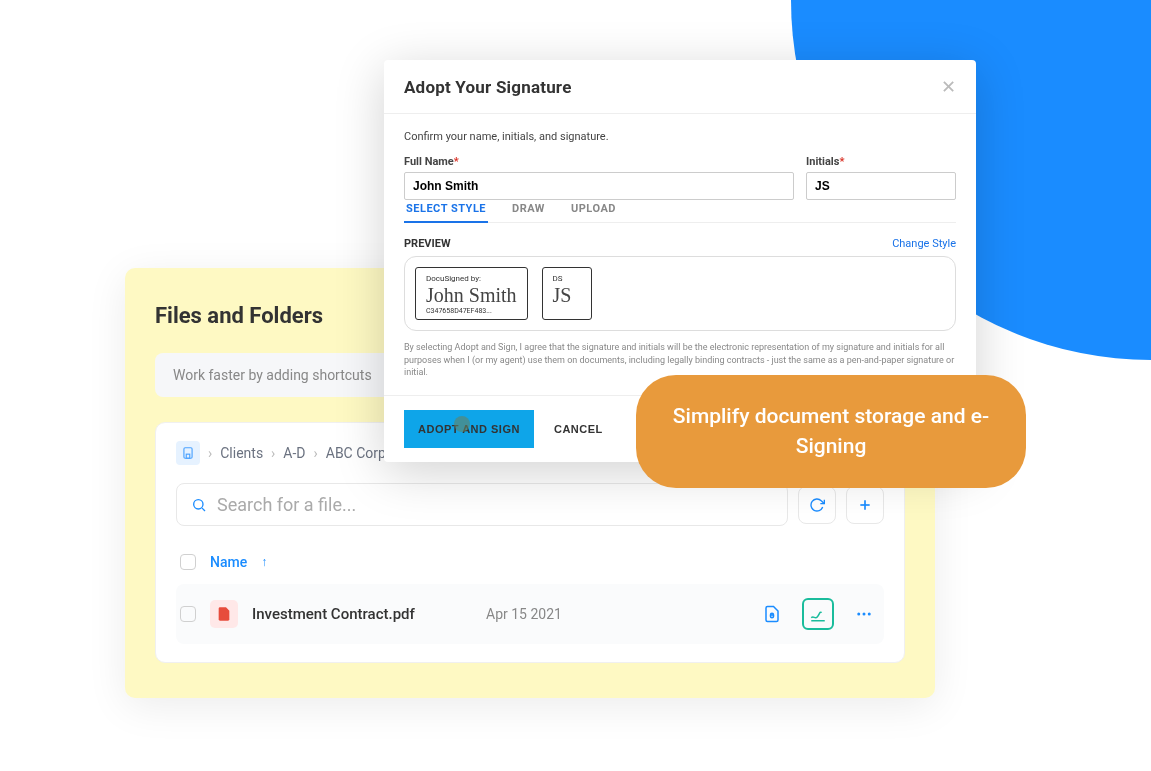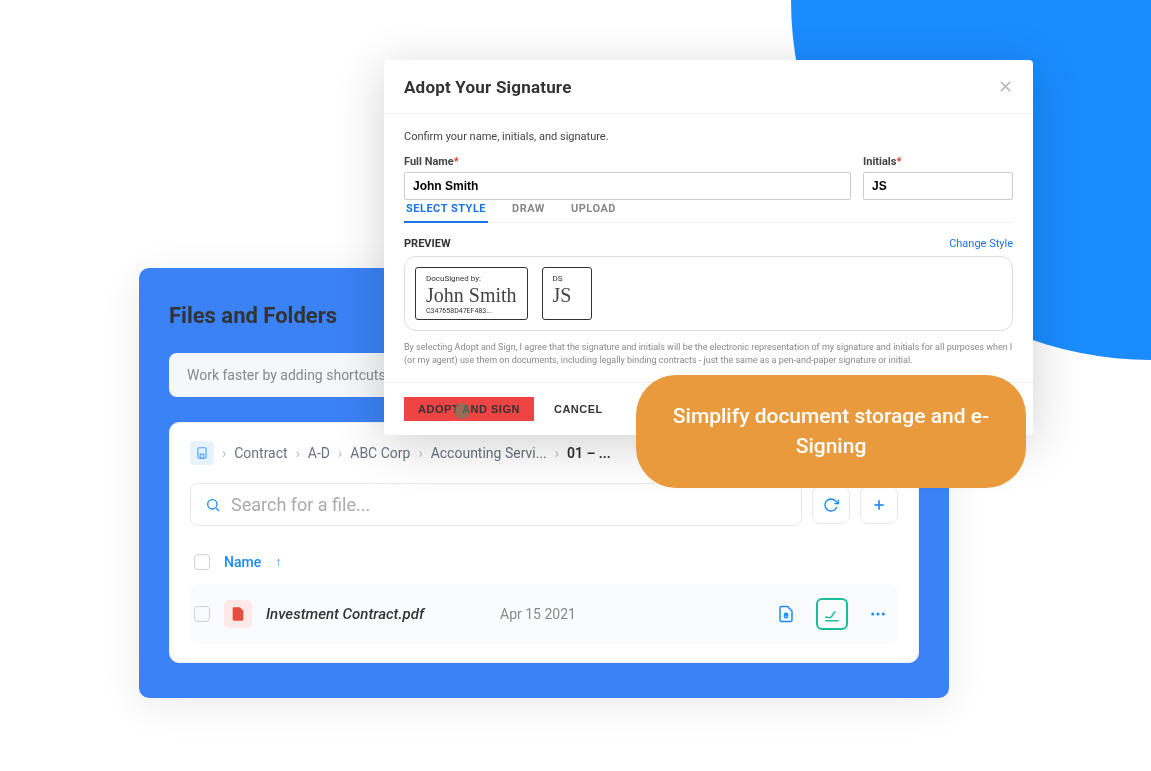--- a/index.html
+++ b/index.html
@@ -1,49 +1,49 @@
 <!DOCTYPE html>
 <html><head>
 <meta charset="utf-8">
 <style>
   * { box-sizing: border-box; margin: 0; padding: 0; }
   body { font-family: -apple-system, BlinkMacSystemFont, "Segoe UI", Roboto, Arial, sans-serif; background: #fff; width: 1151px; height: 771px; position: relative; overflow: hidden; }
 
   .blue-blob { position: absolute; top: 0; right: 0; width: 360px; height: 360px; background: #1a8cff; border-radius: 0 0 0 100%; z-index: 1; }
 
   
-  .files-panel { position: absolute; left: 139px; top: 268px; width: 810px; height: 430px; background: #3b82f6; border-radius: 10px; box-shadow: 0 8px 40px rgba(0,0,0,0.08); z-index: 2; padding: 35px 30px; }
+  .files-panel { position: absolute; left: 125px; top: 268px; width: 810px; height: 430px; background: #fef9c3; border-radius: 10px; box-shadow: 0 8px 40px rgba(0,0,0,0.08); z-index: 2; padding: 35px 30px; }
   .files-title { font-size: 22px; font-weight: 700; color: #333; margin-bottom: 25px; }
   .shortcut-bar { background: #f6f7f9; border-radius: 8px; padding: 14px 18px; color: #888; font-size: 14px; margin-bottom: 25px; }
 
   .inner-card { background: #fff; border: 1px solid #f0f0f0; border-radius: 10px; padding: 18px 20px; }
   .breadcrumb { display: flex; align-items: center; gap: 8px; font-size: 14px; color: #666; margin-bottom: 18px; flex-wrap: wrap; }
   .breadcrumb .home-icon { width: 24px; height: 24px; background: #e6f2ff; border-radius: 4px; display: flex; align-items: center; justify-content: center; color: #4da3ff; }
   .breadcrumb .sep { color: #bbb; }
   .breadcrumb .crumb { color: #6b7280; }
   .breadcrumb .crumb.last { color: #333; font-weight: 600; }
 
   .search-row { display: flex; align-items: center; gap: 10px; margin-bottom: 20px; }
   .search-box { flex: 1; display: flex; align-items: center; border: 1px solid #e8e8e8; border-radius: 8px; padding: 10px 14px; gap: 10px; color: #aaa; font-size: 18px; }
   .icon-btn { width: 38px; height: 38px; border: 1px solid #e8e8e8; border-radius: 8px; display: flex; align-items: center; justify-content: center; color: #1a8cff; cursor: pointer; }
 
   .table-header { display: flex; align-items: center; gap: 14px; padding: 8px 4px 14px 4px; color: #1a8cff; font-size: 14px; font-weight: 500; }
   .checkbox { width: 16px; height: 16px; border: 1.5px solid #d0d0d0; border-radius: 4px; }
   .sort-arrow { font-size: 12px; }
 
   .file-row { display: flex; align-items: center; gap: 14px; padding: 14px 4px; border-radius: 8px; background: #fafbfc; }
   .file-icon { width: 28px; height: 28px; background: #ffe8e8; border-radius: 5px; display: flex; align-items: center; justify-content: center; color: #e74c3c; font-size: 12px; font-weight:700; }
-  .file-name { flex: 0 0 auto; font-size: 15px; color: #333; font-weight: 500; width: 220px; font-style: italic; }
+  .file-name { flex: 0 0 auto; font-size: 15px; color: #333; font-weight: 500; width: 220px; }
   .file-date { font-size: 14px; color: #888; width: 150px; }
   .file-spacer { flex: 1; }
   .row-action { width: 32px; height: 32px; display: flex; align-items: center; justify-content: center; color: #1a8cff; border-radius: 6px; cursor: pointer; }
   .row-action.active { border: 2px solid #1abc9c; color: #1abc9c; }
 
   
-  .modal { position: absolute; left: 384px; top: 60px; width: 649px; background: #fff; border-radius: 4px; box-shadow: 0 10px 50px rgba(0,0,0,0.18); z-index: 3; }
+  .modal { position: absolute; left: 384px; top: 60px; width: 592px; background: #fff; border-radius: 4px; box-shadow: 0 10px 50px rgba(0,0,0,0.18); z-index: 3; }
   .modal-header { padding: 16px 20px; border-bottom: 1px solid #eee; display: flex; justify-content: space-between; align-items: center; }
   .modal-title { font-size: 17px; font-weight: 700; color: #333; letter-spacing: 0.2px; }
   .modal-close { color: #bbb; cursor: pointer; font-size: 18px; }
   .modal-body { padding: 16px 20px; font-size: 11px; color: #444; }
   .modal-body .sub1 { margin-bottom: 12px; }
   .modal-body .sub2 { margin-bottom: 14px; }
   .form-row { display: flex; gap: 12px; margin-bottom: 2px; }
   .field { flex: 1; }
   .field.small { flex: 0 0 150px; }
   .field-label { font-size: 11px; font-weight: 700; margin-bottom: 4px; }
@@ -60,21 +60,21 @@
   .preview-box { border: 1px solid #ddd; border-radius: 12px; padding: 10px; display: flex; gap: 14px; margin-bottom: 10px; }
   .sig-box { border: 1.5px solid #333; border-radius: 3px; padding: 6px 10px 4px 10px; min-width: 110px; position: relative; }
   .sig-box.small { min-width: 50px; }
   .sig-tag { font-size: 8px; color: #333; margin-bottom: 2px; }
   .sig-name { font-family: 'Brush Script MT', cursive; font-size: 20px; line-height: 1; }
   .sig-code { font-size: 7px; color: #333; margin-top: 2px; }
 
   .legal-text { font-size: 9px; color: #888; line-height: 1.4; }
 
   .modal-footer { padding: 14px 20px; border-top: 1px solid #eee; display: flex; gap: 20px; align-items: center; }
-  .btn-primary { background: #ef4444; color: #333; font-size: 11px; font-weight: 700; letter-spacing: 0.5px; padding: 6px 14px; border: none; cursor: pointer; position: relative; }
+  .btn-primary { background: #0ea5e9; color: #333; font-size: 11px; font-weight: 700; letter-spacing: 0.5px; padding: 13px 14px; border: none; cursor: pointer; position: relative; }
   .btn-secondary { background: none; border: none; color: #333; font-size: 11px; font-weight: 700; letter-spacing: 0.5px; cursor: pointer; }
   .cursor-overlay { position: absolute; left: 50px; top: 6px; width: 16px; height: 16px; background: rgba(100,130,100,0.6); border-radius: 50%; }
 
   
   .callout { position: absolute; left: 636px; top: 375px; width: 390px; height: 113px; background: #e89a3c; color: #fff; border-radius: 40px; display: flex; align-items: center; justify-content: center; text-align: center; font-size: 21px; font-weight: 500; line-height: 1.4; z-index: 10; padding: 0 30px; }
 
   svg { display: block; }
 </style>
 </head>
 <body>
@@ -87,21 +87,21 @@
 
   <div class="inner-card">
     <div class="breadcrumb">
       <span class="home-icon">
         <svg width="14" height="14" viewBox="0 0 24 24" fill="none" stroke="currentColor" stroke-width="2">
             <rect x="5" y="3" width="14" height="18" rx="2"></rect>
             <rect x="9" y="14" width="6" height="7"></rect>
           </svg>
       </span>
       <span class="sep">›</span>
-      <span class="crumb">Contract</span>
+      <span class="crumb">Clients</span>
       <span class="sep">›</span>
       <span class="crumb">A-D</span>
       <span class="sep">›</span>
       <span class="crumb">ABC Corp</span>
       <span class="sep">›</span>
       <span class="crumb">Accounting Servi...</span>
       <span class="sep">›</span>
       <span class="crumb last">01 – ...</span>
     </div>
 

